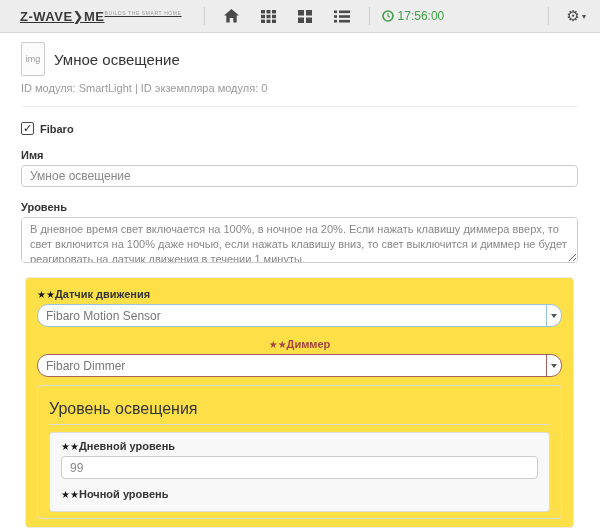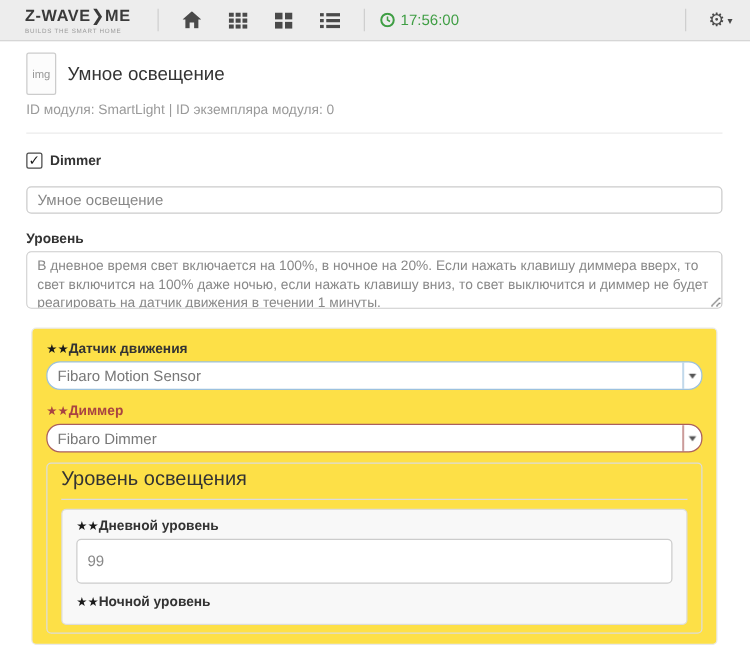--- a/index.html
+++ b/index.html
@@ -6,21 +6,21 @@
   html,body { width:600px; height:529px; overflow:hidden; }
   body {
     font-family: "Liberation Sans", "DejaVu Sans", sans-serif;
     background:#fff; color:#333;
   }
   
   .topbar {
     height:33px; background:#ededed; border-bottom:1px solid #d6d6d6;
     display:flex; align-items:center; padding:0 14px 0 20px;
   }
-  .brand { display:flex; flex-direction:column; margin-right:14px; cursor:pointer; }
+  .brand { display:flex; margin-right:14px; cursor:pointer;text-decoration:underline; }
   .brand-main { font-size:13px; font-weight:bold; color:#3a3a3a; letter-spacing:.5px; white-space:nowrap; }
   .brand-tag { font-size:5px; color:#9a9a9a; letter-spacing:.6px; margin-top:1px; white-space:nowrap; }
   .vdiv { width:1px; height:18px; background:#cfcfcf; margin:0 8px; }
   .nav-ic { margin:0 11px; display:flex; align-items:center; cursor:pointer; }
   .nav-ic svg { display:block; }
   .clock { display:flex; align-items:center; margin-left:4px; }
   .clock svg { display:block; margin-right:4px; }
   .clock-time { font-size:12px; color:#3f9e44; }
   .right-group { margin-left:auto; display:flex; align-items:center; }
   .gear-wrap { display:flex; align-items:center; cursor:pointer; margin-left:10px; }
@@ -53,43 +53,43 @@
     height:46px; padding:4px 8px; font-size:11px; line-height:15px; resize:both;
   }
   
   .panel {
     margin:10px 4px 8px 4px; background:#fde047; border:1px solid #e9e9e9;
     border-radius:4px; padding:10px 11px 8px 11px;
   }
   .stars { font-family:"DejaVu Sans", sans-serif; font-size:10px; color:#1a1a1a; letter-spacing:0; }
   .stars.red { color:#a94442; }
   .flabel { font-size:11px; font-weight:bold; color:#333; line-height:12px; display:block; margin-bottom:3px; }
-  .flabel.red { color:#a94442; }
+  .flabel.red { color:#a94442;text-align:center; }
   .sel {
     position:relative; height:23px; background:#fff; border-radius:11px;
     display:flex; align-items:center; padding:0 24px 0 8px;
     font-size:12px; color:#777; cursor:pointer;
   }
   .sel-blue { border:1px solid #9cc1de; }
   .sel-red  { border:1px solid #ab5f5d; }
   .sel-arrow {
     position:absolute; right:0; top:0; bottom:0; width:15px;
     display:flex; align-items:center; justify-content:center;
   }
   .sel-blue .sel-arrow { border-left:1px solid #9cc1de; }
   .sel-red  .sel-arrow { border-left:1px solid #ab5f5d; }
   .tri { width:0; height:0; border-left:3px solid transparent; border-right:3px solid transparent; border-top:4px solid #555; }
   .gap { height:11px; }
-  .fieldset { border:1px solid #dcdcdc; border-radius:4px; padding:0 11px 6px 11px; margin-top:8px; }
+  .fieldset { border:1px solid #dcdcdc; border-radius:4px; padding:10px 11px 6px 11px; margin-top:8px; }
   .sec-title { font-size:16px; font-weight:400; color:#333; line-height:16px; padding-top:5px; }
   .sec-hr { border:0; border-top:1px solid #dcdcdc; margin:7px 0 0 0; }
   .well { background:#f8f8f8; border:1px solid #ddd; border-radius:4px; padding:7px 11px 5px 11px; margin-top:7px; }
   .wfield { margin-bottom:9px; }
   .wfield:last-child { margin-bottom:5px; }
-  .txt-sm { height:36px; }
+  .txt-sm { height:23px; }
 </style>
 </head>
 <body>
 
 <div class="topbar">
   <div class="brand">
     <span class="brand-main">Z-WAVE❯ME</span>
     <span class="brand-tag">BUILDS THE SMART HOME</span>
   </div>
   <div class="vdiv"></div>
@@ -156,24 +156,25 @@
 
   <div class="module-header">
     <div class="img-box">img</div>
     <div class="page-title">Умное освещение</div>
   </div>
   <div class="subtitle">ID модуля: SmartLight | ID экземпляра модуля: 0</div>
   <hr class="sep">
 
   <div class="active-row">
     <div class="cb">✓</div>
-    <span class="blabel">Dimmer</span>
+    <span class="blabel">Fibaro</span>
   </div>
 
   <div class="field">
+    <span class="blabel">Имя</span>
     <input class="txt" type="text" value="Умное освещение" style="">
   </div>
 
   <div class="field">
     <span class="blabel">Уровень</span>
     <textarea class="txt" style="">В дневное время свет включается на 100%, в ночное на 20%. Если нажать клавишу диммера вверх, то свет включится на 100% даже ночью, если нажать клавишу вниз, то свет выключится и диммер не будет реагировать на датчик движения в течении 1 минуты.</textarea>
   </div>
 
   <div class="panel">
 

